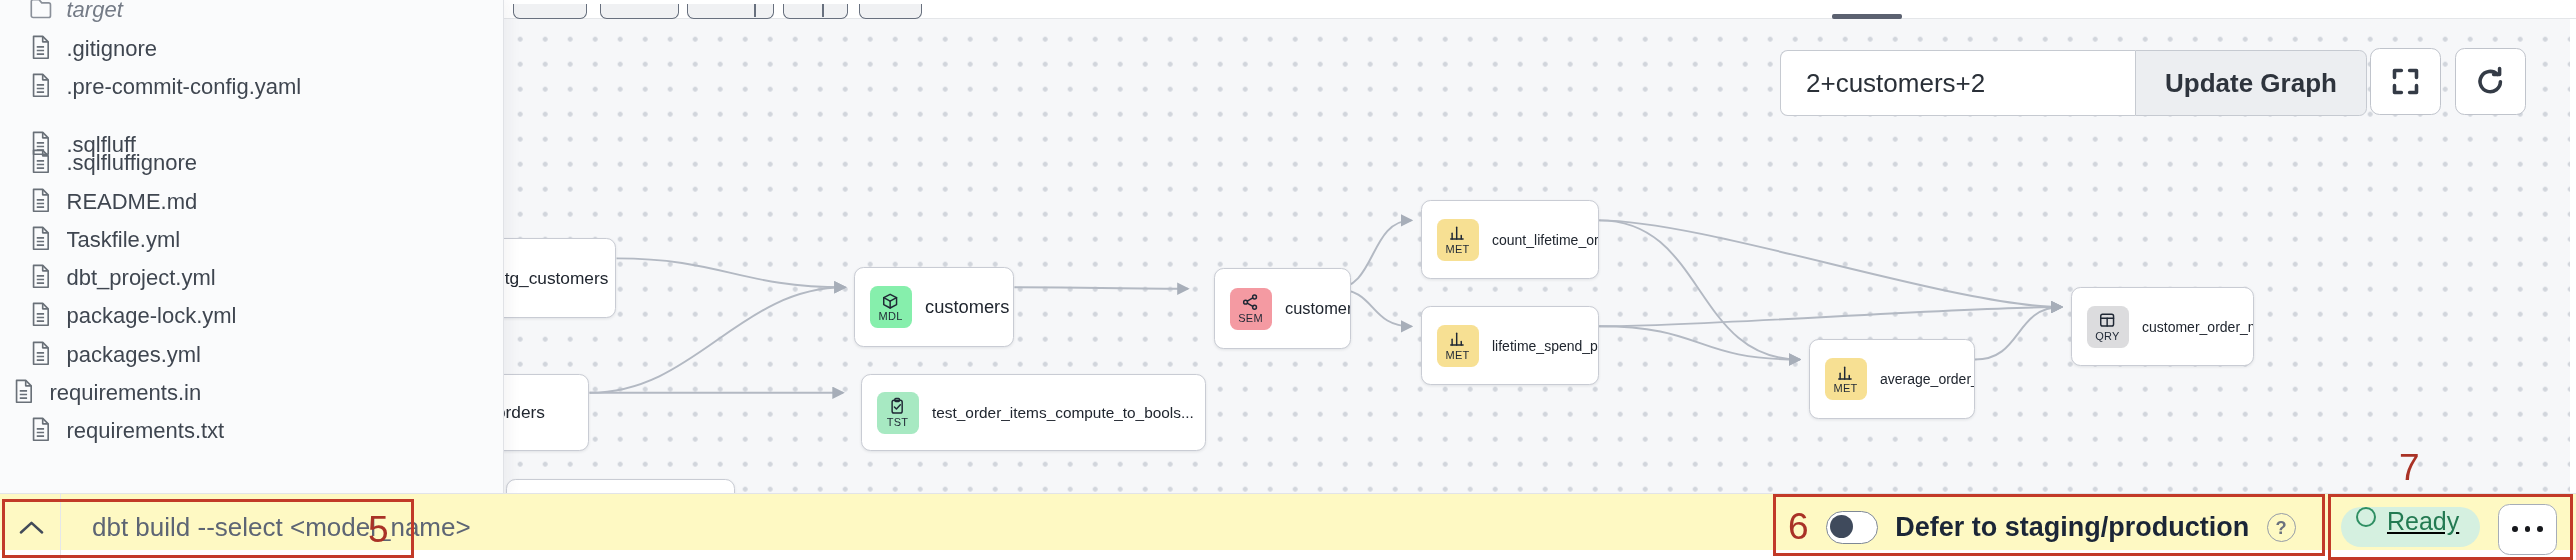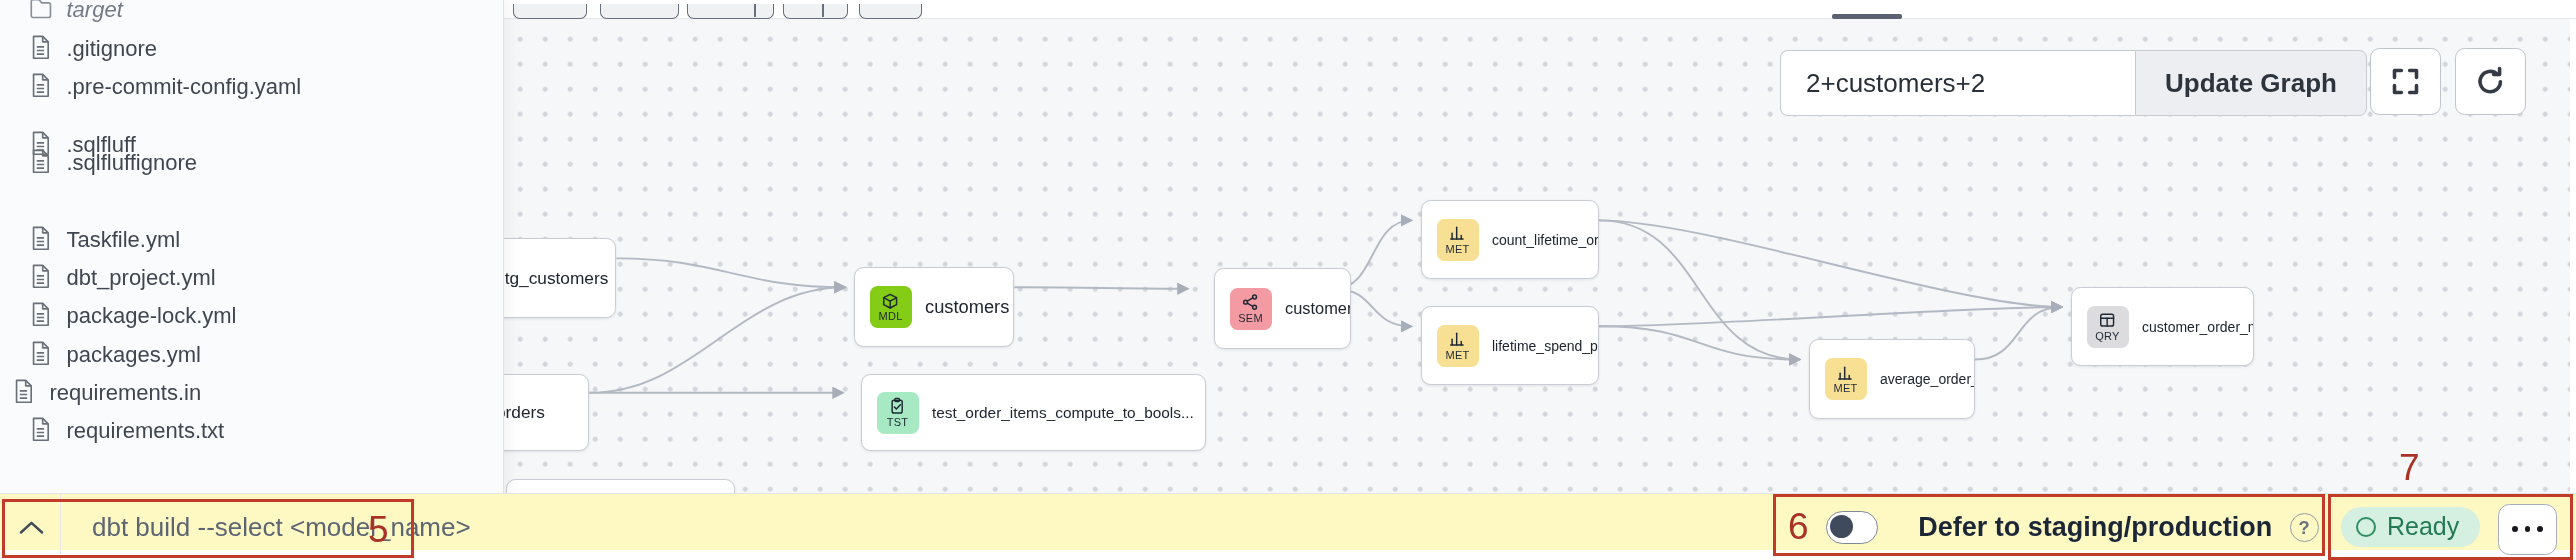--- a/index.html
+++ b/index.html
@@ -63,23 +63,23 @@
 
   
   #bottombar { position:absolute; left:0; top:493px; width:2576px; height:57px; background:#fef9c3; border-top:1px solid #e2e4e8; z-index:20; }
   #prompt-toggle { position:absolute; left:11.6px; top:13.5px; width:40px; height:40px; display:flex; align-items:center; justify-content:center; cursor:pointer; }
   #prompt-toggle svg { width:25px; height:15.4px; stroke:#424b59; fill:none; stroke-width:2.6; stroke-linecap:round; stroke-linejoin:round; }
   #bb-divider { position:absolute; left:60px; top:0; width:1.4px; height:67px; background:#e5e7ea; }
   #command-text { position:absolute; left:92px; top:0; height:67px; display:flex; align-items:center; font-size:26px; color:#5d6574; cursor:text; }
   #defer-group { position:absolute; left:1826px; top:0; height:67px; display:flex; align-items:center; gap:17.3px; }
   #defer-toggle { width:52px; height:33px; background:#fff; border:1.9px solid #7e8896; border-radius:16.4px; position:relative; cursor:pointer; flex:0 0 52px; }
   #defer-knob { position:absolute; left:2.9px; top:2.9px; width:23px; height:23px; border-radius:50%; background:#3f4a5c; }
-  #defer-label { font-size:27px; font-weight:700; color:#1b2637; white-space:nowrap;margin-left:23px; }
+  #defer-label { font-size:27px; font-weight:700; color:#1b2637; white-space:nowrap; }
   #help-icon { width:29px; height:29px; border:1.9px solid #959ca7; border-radius:50%; display:flex; align-items:center; justify-content:center; font-size:18.3px; color:#6b727e; font-weight:700; cursor:pointer; }
-  #ready-badge { position:absolute; left:2341px; top:12.5px; height:40px; padding:0 21px 0 15.4px; border-radius:20px; display:flex; align-items:center; gap:10.6px; cursor:pointer; }
+  #ready-badge { position:absolute; left:2341px; top:12.5px; height:40px; padding:0 21px 0 15.4px; border-radius:20px; display:flex; align-items:flex-start; gap:10.6px; cursor:pointer;text-decoration:underline; }
   #ready-circle { width:20px; height:20px; border:2.4px solid #2f8f63; border-radius:50%; }
   #ready-label { font-size:25px; }
   #more-btn { position:absolute; left:2498px; top:9.6px; width:59px; height:51px; background:#fff; border:1.9px solid #a6adb8; border-radius:11.6px; display:flex; align-items:center; justify-content:center; gap:6.7px; cursor:pointer; }
   #more-btn i { width:5.8px; height:5.8px; border-radius:50%; background:#16181c; }
 
   
   .anno { position:absolute; border-style:solid; border-width:3.9px; z-index:50; pointer-events:none; }
   .anno-num { position:absolute; font-size:37px; z-index:51; pointer-events:none; }
 </style>
 </head>
@@ -111,21 +111,21 @@
     <div id="nodes">
         <div class="node" style="left: 414px; top: 219px; width: 202px; height: 80px;">
           <div style="width:53px;flex:0 0 53px;"></div>
           <span class="node-label" style="font-size:17.3px">stg_customers</span>
         </div>
         <div class="node" style="left: 414px; top: 355px; width: 175px; height: 77px;">
           <div style="width:53px;flex:0 0 53px;"></div>
           <span class="node-label" style="font-size:17.3px">orders</span>
         </div>
         <div class="node" style="left: 854px; top: 248px; width: 160px; height: 80px;">
-          <div class="node-tile" style="background:#84cc16">
+          <div class="node-tile" style="background:#86efac">
             <svg viewBox="0 0 20 20">
               <path d="M10 2.5 L17 6.2 V13.8 L10 17.5 L3 13.8 V6.2 Z"></path>
               <path d="M3 6.2 L10 10 L17 6.2"></path>
               <path d="M10 10 V17.5"></path>
             </svg>
             <span class="node-badge">MDL</span>
           </div>
           <span class="node-label" style="font-size:18.3px">customers</span>
         </div>
         <div class="node" style="left: 853px; top: 355px; width: 345px; height: 77px; margin-left: 8px;">
@@ -272,20 +272,28 @@
         <span class="file-name">.sqlfluff</span>
       </div>
       <div class="file-row" style="top: 143px;">
         <svg viewBox="0 0 26 30">
           <path d="M5 2.5 h10 l6 6 v18 h-16 Z" transform="scale(0.95)"></path>
           <path d="M15 2.5 v6 h6" transform="scale(0.95)"></path>
           <path d="M8.5 14 h8 M8.5 18 h8 M8.5 22 h8" transform="scale(0.95)"></path>
         </svg>
         <span class="file-name">.sqlfluffignore</span>
       </div>
+      <div class="file-row" style="top: 182px;">
+        <svg viewBox="0 0 26 30">
+          <path d="M5 2.5 h10 l6 6 v18 h-16 Z" transform="scale(0.95)"></path>
+          <path d="M15 2.5 v6 h6" transform="scale(0.95)"></path>
+          <path d="M8.5 14 h8 M8.5 18 h8 M8.5 22 h8" transform="scale(0.95)"></path>
+        </svg>
+        <span class="file-name">README.md</span>
+      </div>
       <div class="file-row" style="top: 220px;">
         <svg viewBox="0 0 26 30">
           <path d="M5 2.5 h10 l6 6 v18 h-16 Z" transform="scale(0.95)"></path>
           <path d="M15 2.5 v6 h6" transform="scale(0.95)"></path>
           <path d="M8.5 14 h8 M8.5 18 h8 M8.5 22 h8" transform="scale(0.95)"></path>
         </svg>
         <span class="file-name">Taskfile.yml</span>
       </div>
       <div class="file-row" style="top: 258px;">
         <svg viewBox="0 0 26 30">

